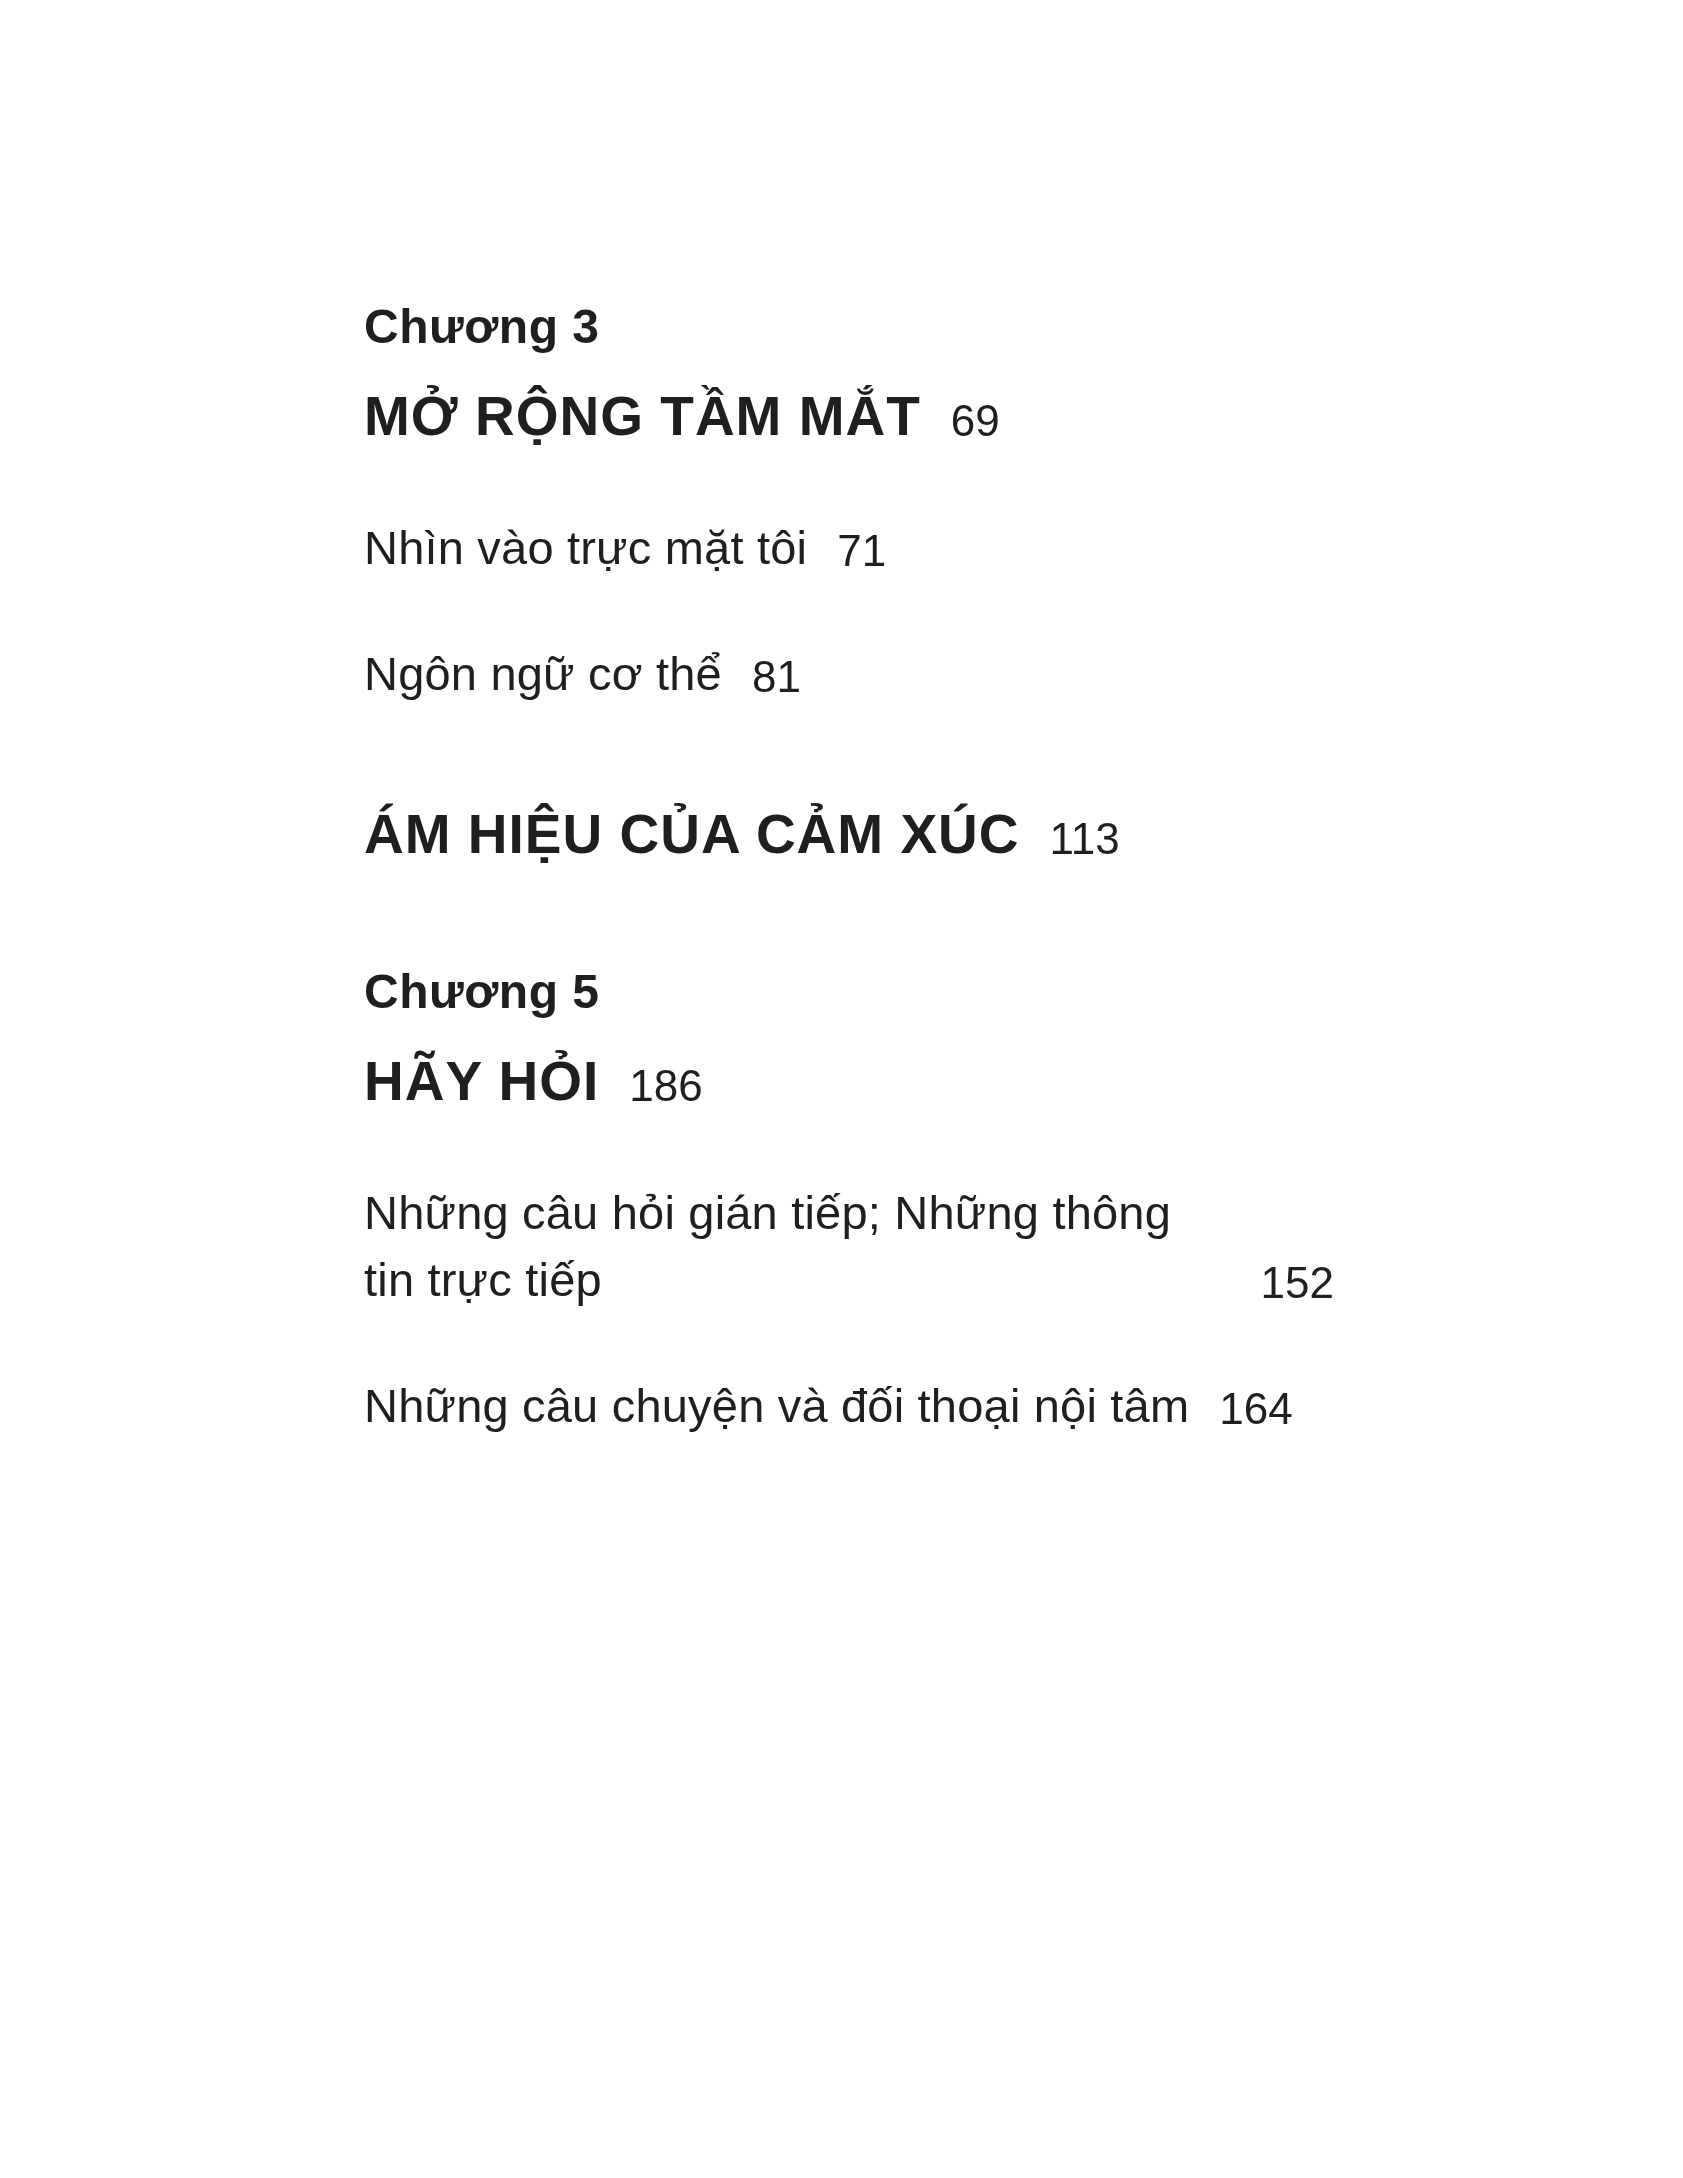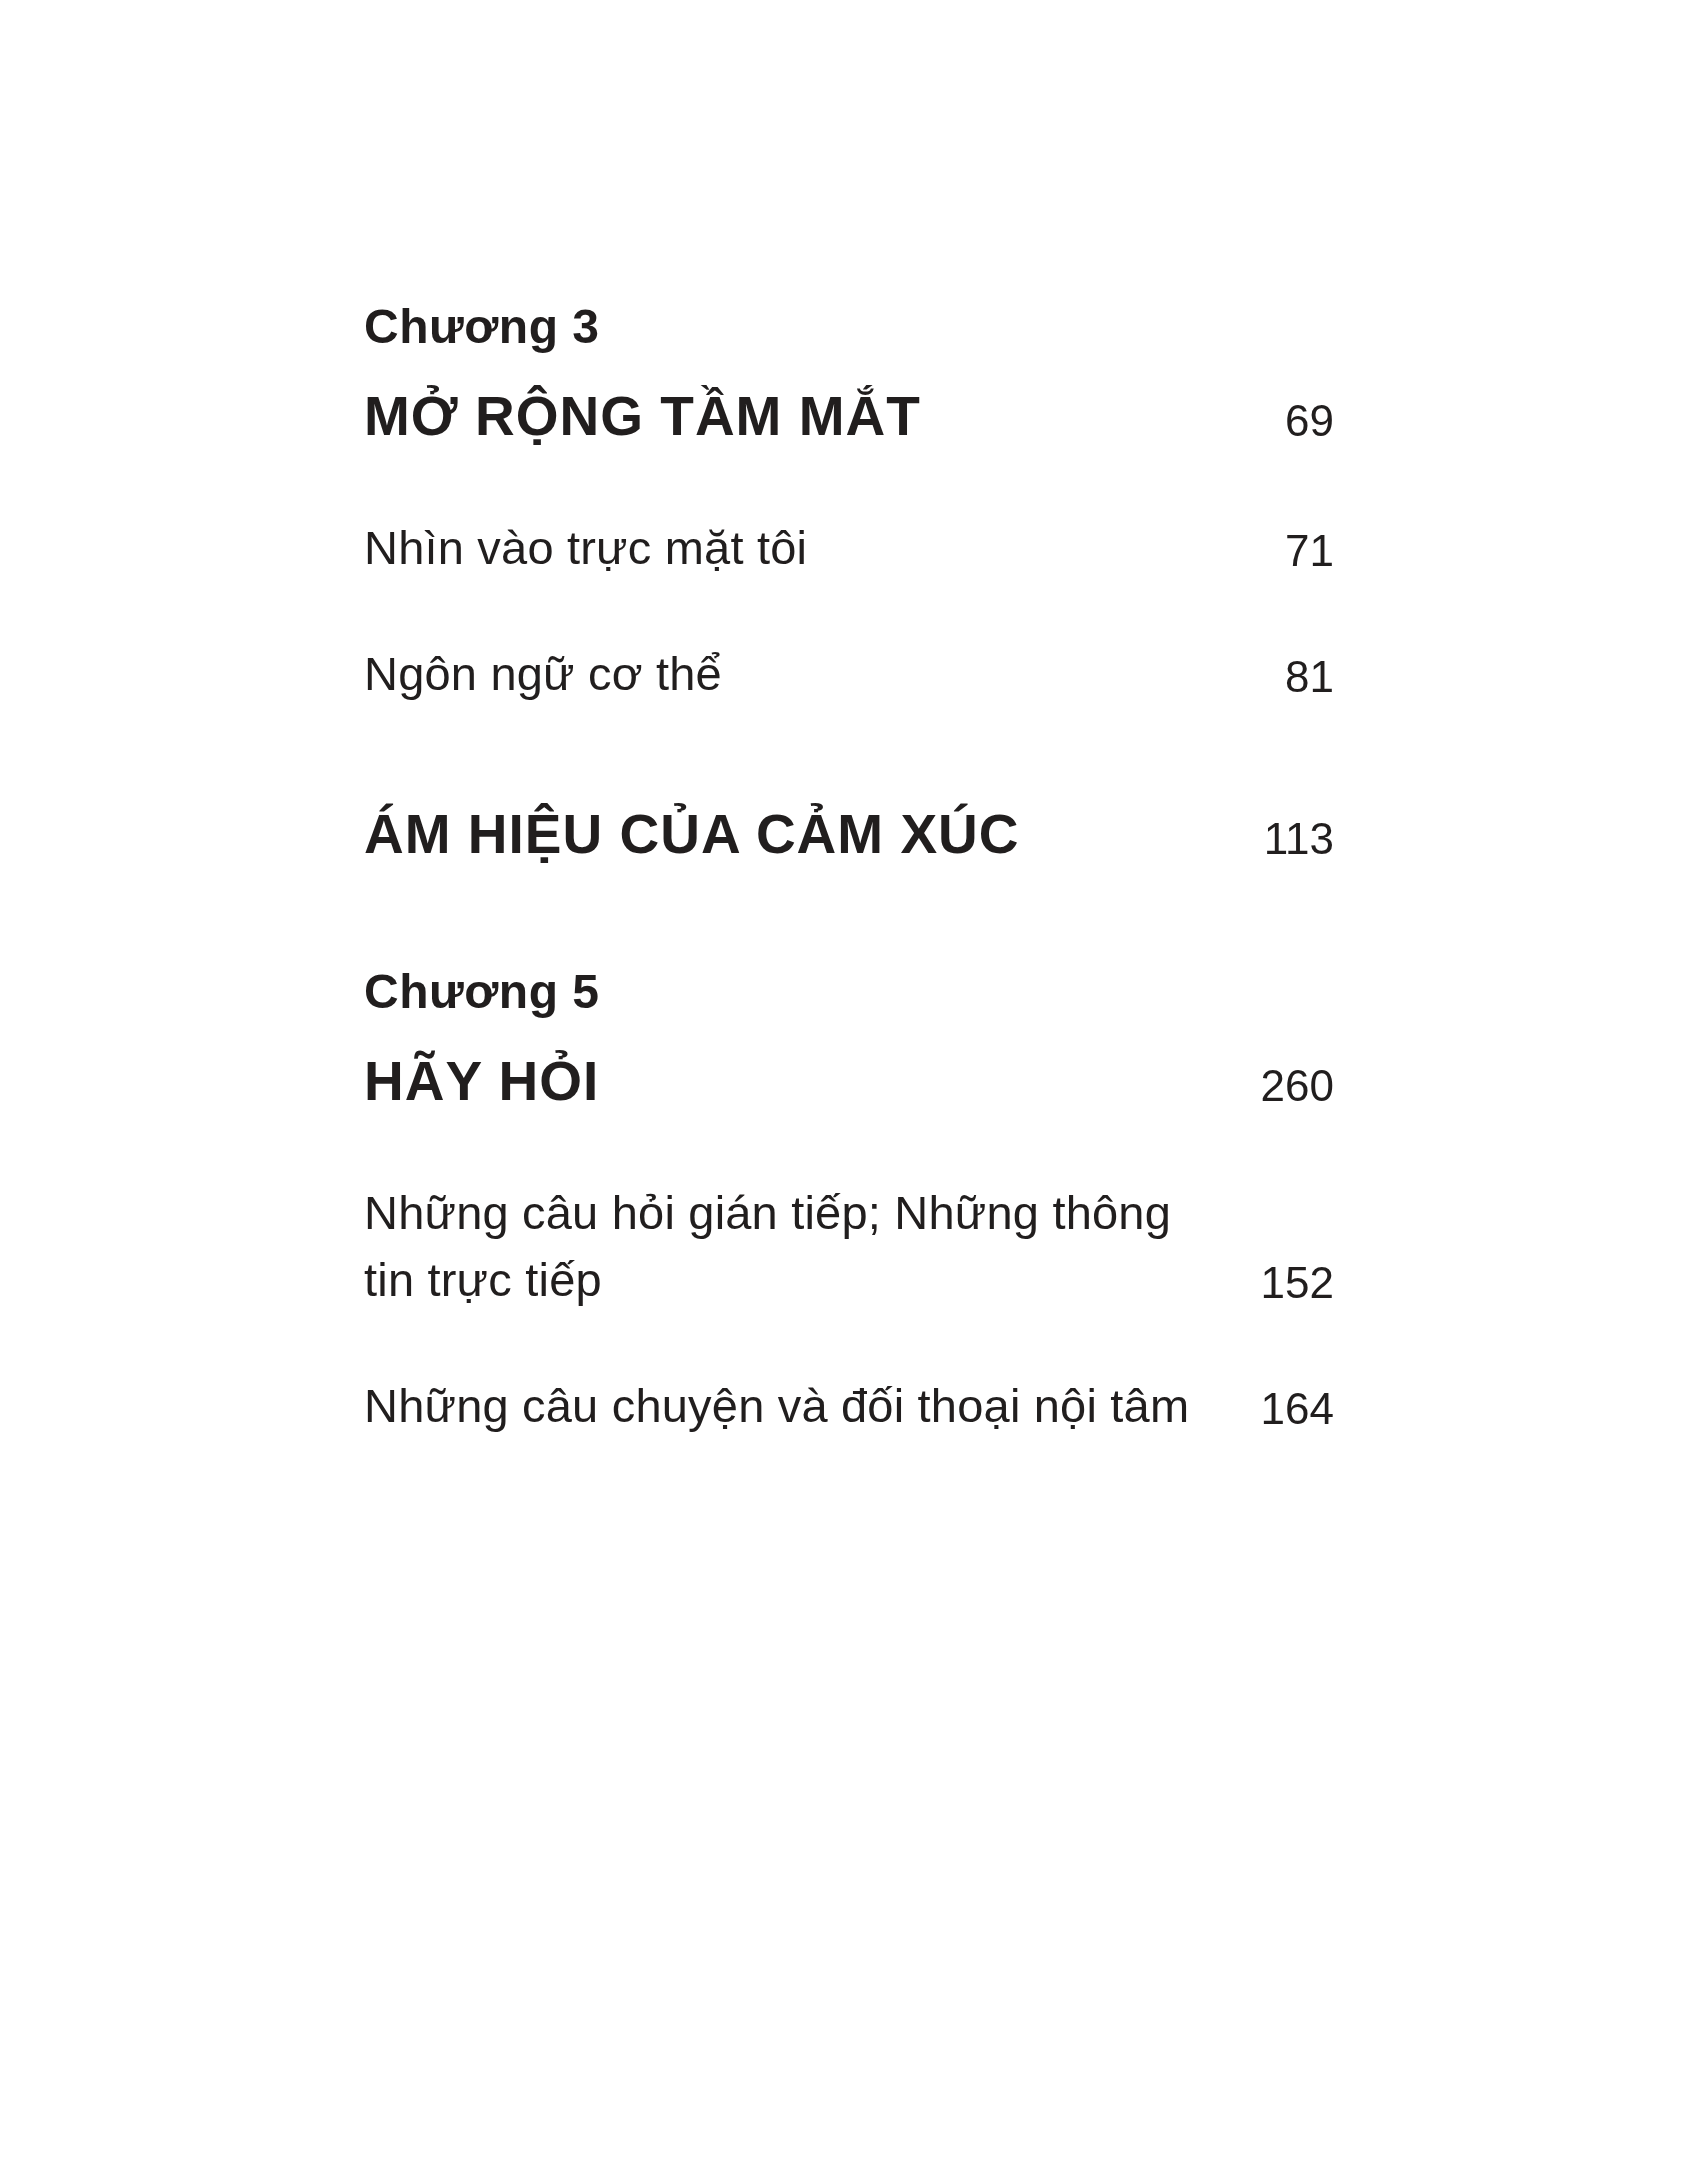--- a/index.html
+++ b/index.html
@@ -27,21 +27,21 @@
   }
   .chapter-label {
     font-size: 48px;
     font-weight: 700;
     line-height: 59px;
     letter-spacing: 0.5px;
     margin-bottom: 26px;
   }
   .row {
     display: flex;
-    justify-content: space-between;
+    justify-content: flex-start;
     align-items: flex-end;
     gap: 30px;
   }
   .title-row {
     margin-bottom: 63px;
   }
   .chapter-title {
     font-size: 55px;
     font-weight: 700;
     line-height: 69px;
@@ -93,21 +93,21 @@
     <div class="row title-row">
       <span class="chapter-title">ÁM HIỆU CỦA CẢM XÚC</span>
       <span class="page-num">113</span>
     </div>
   </section>
 
   <section class="toc-section">
     <div class="chapter-label">Chương 5</div>
     <div class="row title-row">
       <span class="chapter-title">HÃY HỎI</span>
-      <span class="page-num">260</span>
+      <span class="page-num">186</span>
     </div>
     <div class="row item-row">
       <span class="item-label">Những câu hỏi gián tiếp; Những thông tin trực tiếp</span>
       <span class="page-num">152</span>
     </div>
     <div class="row item-row">
       <span class="item-label">Những câu chuyện và đối thoại nội tâm</span>
       <span class="page-num">164</span>
     </div>
   </section>

